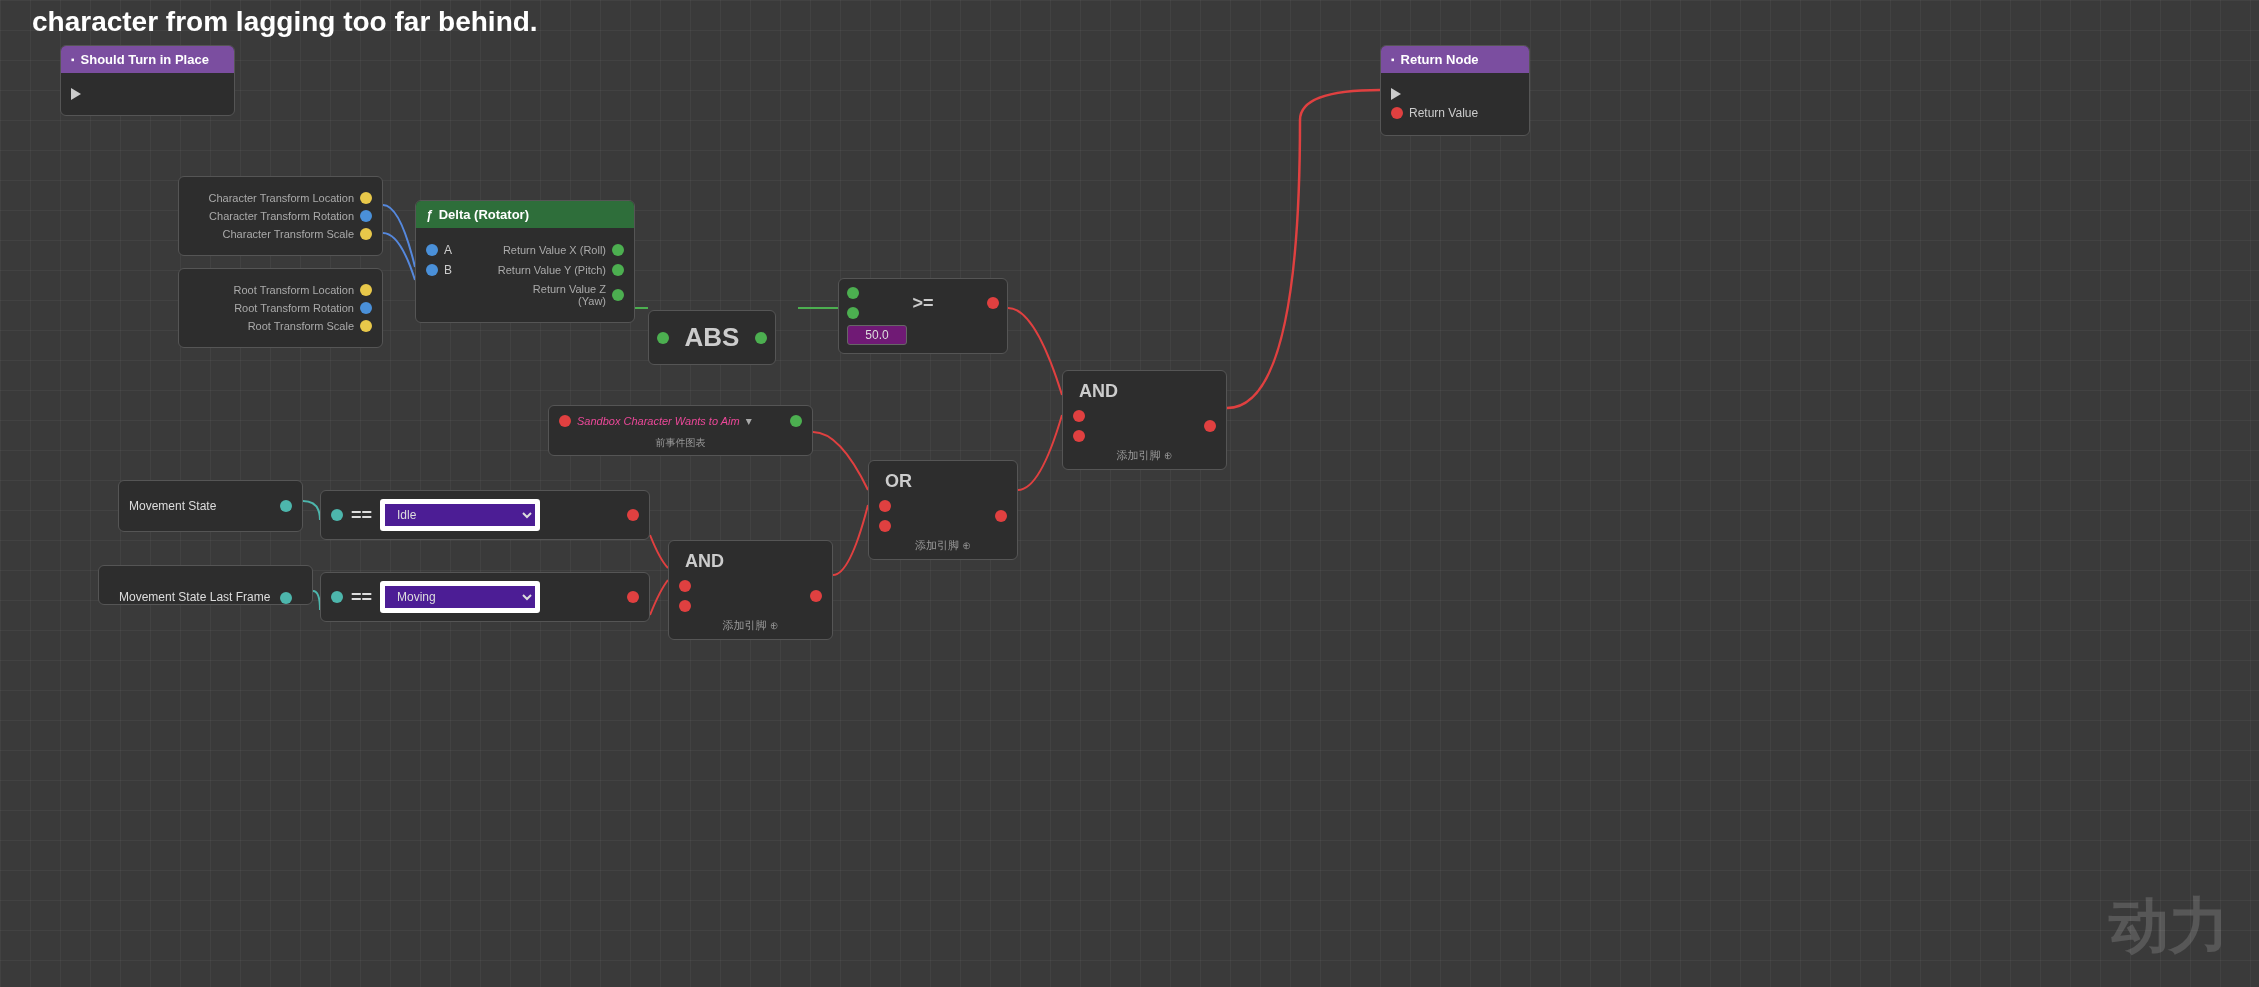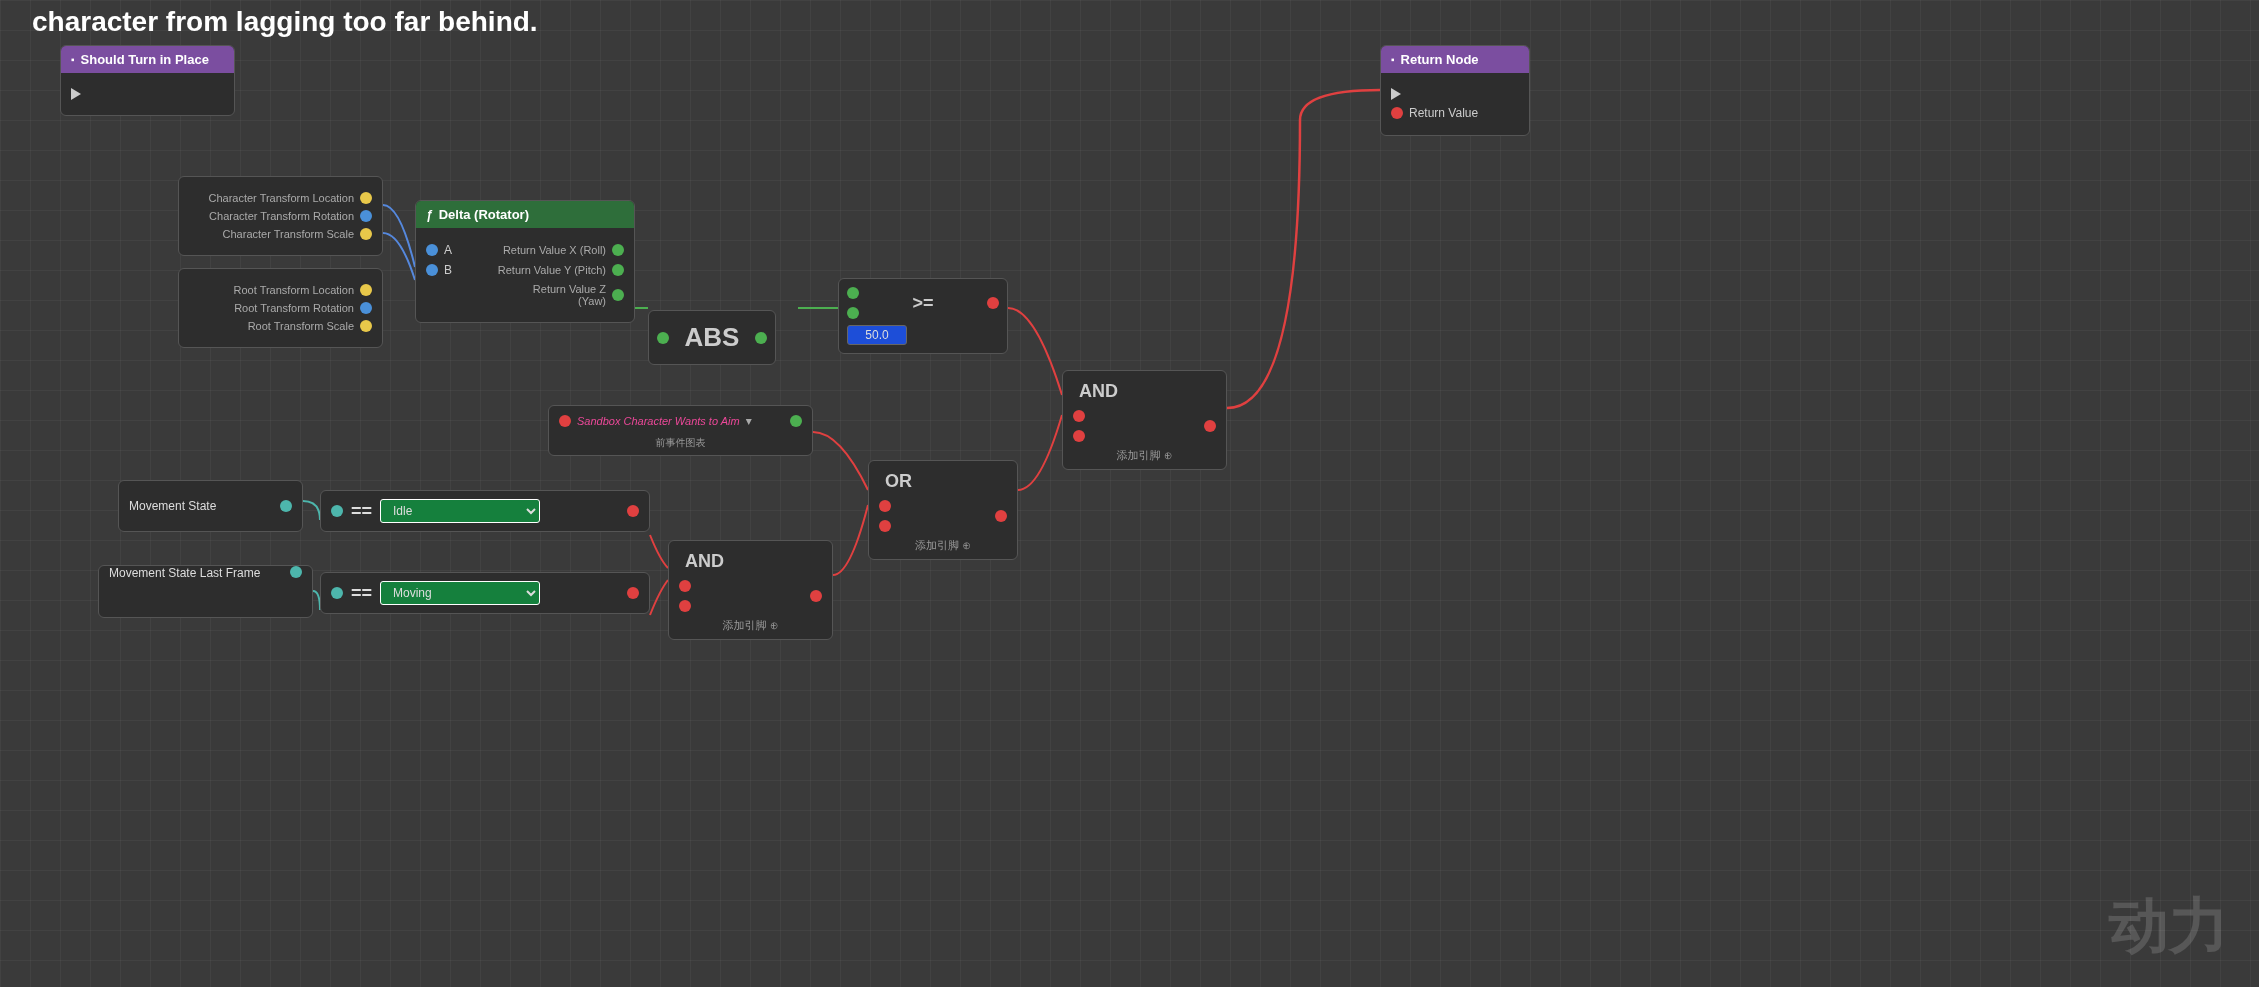--- a/index.html
+++ b/index.html
@@ -228,31 +228,31 @@
       padding-bottom: 6px;
     }
 
     .eq-symbol {
       font-size: 18px;
       color: #ccc;
       font-weight: bold;
     }
 
     .dropdown-select {
-      background: #15803d;
-      border: 1px solid #ffffff;
+      background: #4c1d95;
+      border: 5px solid #ffffff;
       color: #ddd;
       font-size: 12px;
       padding: 3px 8px;
       border-radius: 3px;
       width: 160px;
     }
 
     .input-value {
-      background: #1d4ed8;
+      background: #701a75;
       border: 1px solid #666;
       color: #ddd;
       font-size: 12px;
       padding: 2px 6px;
       border-radius: 3px;
       width: 60px;
       text-align: center;
     }
 
     .watermark {
@@ -457,21 +457,21 @@
     <div class="pin pin-red"></div>
   </div>
   <div class="node-sub-label">添加引脚 ⊕</div>
 </div>
 
 <div class="node node-movement-state" style="height:52px; display:flex; align-items:center; justify-content:space-between; padding: 0 10px;">
   <span style="color:#ddd; font-size:12px;">Movement State</span>
   <div class="pin pin-teal"></div>
 </div>
 
-<div class="node node-movement-last" style="height:53px; display:flex; align-items:flex-start; justify-content:space-between; padding: 0 10px;">
+<div class="node node-movement-last" style="height:40px; display:flex; align-items:flex-end; justify-content:space-between; padding: 0 20px;">
   <span style="color:#ddd; font-size:12px;">Movement State Last Frame</span>
   <div class="pin pin-teal"></div>
 </div>
 
 <div class="node node-idle" style="border-radius: 6px; padding: 8px 10px;">
   <div style="display:flex; align-items:center; gap:8px;">
     <div class="pin pin-teal"></div>
     <div style="display:flex; align-items:center; gap:8px; flex:1;">
       <span style="color:#ddd; font-size:18px; font-weight:bold;">==</span>
       <select class="dropdown-select">

